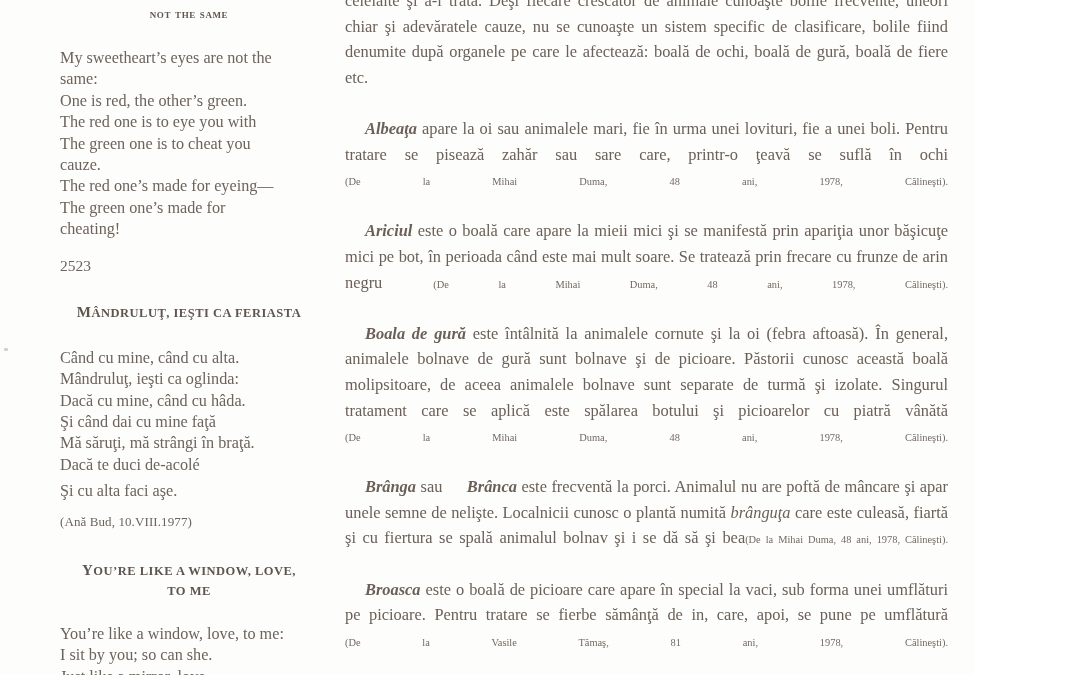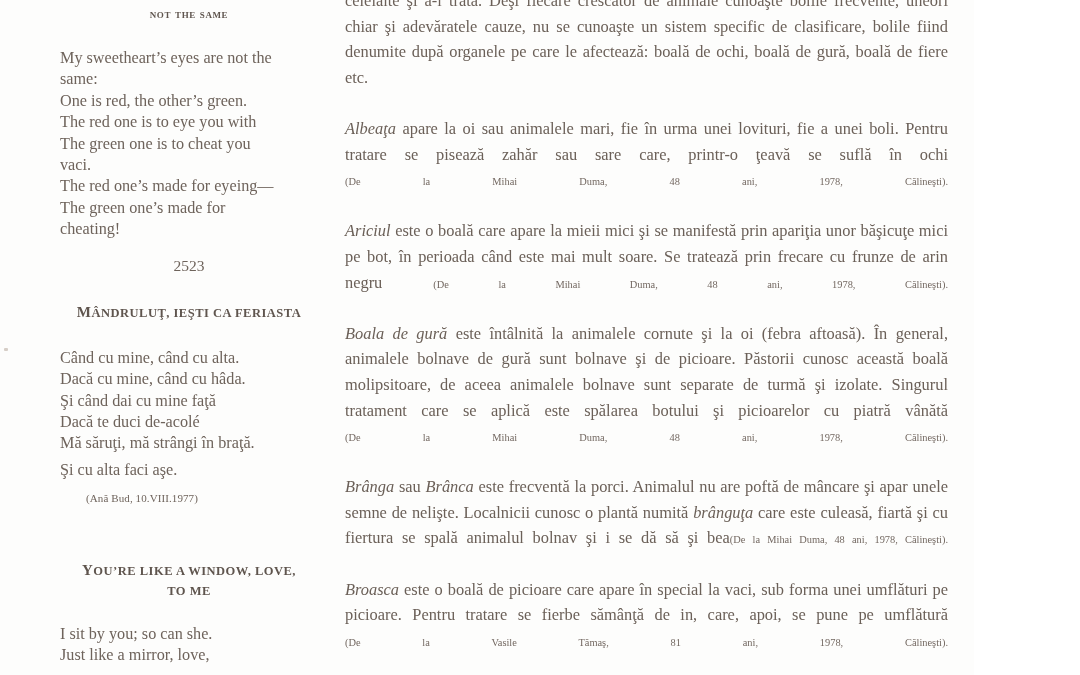--- a/index.html
+++ b/index.html
@@ -57,50 +57,49 @@
   }
   .poem-body .vl {
     display: block;
     white-space: pre-wrap;
   }
   .poem-body .vl.rt {
     text-align: left;
   }
 
   .poem-number {
-    text-align: center;
     font-size: 15.5px;
     color: #6e635b;
   }
 
   .attribution {
-    font-size: 11px;
+    font-size: 13px;
     color: #6f645c;
     letter-spacing: 0.1px;
-    margin-left: 26px;
   }
 
   
   .col-right {
     position: absolute;
     left: 345px;
     top: -12px;
     width: 603px;
     height: 700px;
     font-size: 16.4px;
     line-height: 25.6px;
     text-align: justify;
     color: #6b6058;
   }
   .col-right p {
     margin: 0;
   }
   .col-right .term {
-    font-weight: normal;
+    font-weight: bold;
     font-style: italic;
+    margin-left: 20px;
   }
   .col-right .ital {
     font-style: italic;
   }
   .col-right .src {
     font-size: 10.4px;
     line-height: 10.4px;
     color: #736861;
     white-space: nowrap;
   }
@@ -134,55 +133,57 @@
 
     <div style="position:absolute; left:0; top:6px; width:258px;">
       <div class="poem-title">NOT THE SAME</div>
 
       <div class="poem-body" style="margin-top:26px;">
         <span class="vl">My sweetheart’s eyes are not the</span>
         <span class="vl rt">same:</span>
         <span class="vl">One is red, the other’s green.</span>
         <span class="vl">The red one is to eye you with</span>
         <span class="vl">The green one is to cheat you</span>
-        <span class="vl rt">vaci.</span>
+        <span class="vl rt">cauze.</span>
         <span class="vl">The red one’s made for eyeing—</span>
         <span class="vl">The green one’s made for</span>
         <span class="vl rt">cheating!</span>
       </div>
     </div>
 
     <div style="position:absolute; left:0; top:257px; width:258px;">
       <div class="poem-number">2523</div>
 
       <div class="smallcaps-head" style="margin-top:27px;">
         <span class="lead">M</span><span>ÂNDRULUŢ, IEŞTI CA FERIASTA</span>
       </div>
 
       <div class="poem-body" style="margin-top:24px;">
         <span class="vl">Când cu mine, când cu alta.</span>
+        <span class="vl">Mândruluţ, ieşti ca oglinda:</span>
         <span class="vl">Dacă cu mine, când cu hâda.</span>
         <span class="vl">Şi când dai cu mine faţă</span>
+        <span class="vl">Mă săruţi, mă strângi în braţă.</span>
         <span class="vl">Dacă te duci de-acolé</span>
-        <span class="vl">Mă săruţi, mă strângi în braţă.</span>
         <span class="vl" style="margin-top:5px;">Şi cu alta faci aşe.</span>
       </div>
 
       <div class="attribution" style="margin-top:11px;">(Ană Bud, 10.VIII.1977)</div>
     </div>
 
     <div style="position:absolute; left:0; top:560px; width:258px;">
       <div class="smallcaps-head">
         <div>
           <span class="lead">Y</span><span>OU’RE LIKE A WINDOW, LOVE,</span>
         </div>
         <div>TO ME</div>
       </div>
 
       <div class="poem-body" style="margin-top:24px;">
+        <span class="vl">You’re like a window, love, to me:</span>
         <span class="vl">I sit by you; so can she.</span>
         <span class="vl">Just like a mirror, love,</span>
       </div>
     </div>
 
   </div>
 
   <div class="col-right">
 
     <p><span>celelalte şi a-l trata. Deşi fiecare crescător de animale cunoaşte bolile frecvente, uneori chiar şi adevăratele cauze, nu se cunoaşte un sistem specific de clasificare, bolile fiind denumite după organele pe care le afectează: boală de ochi, boală de gură, boală de fiere etc.</span></p>

